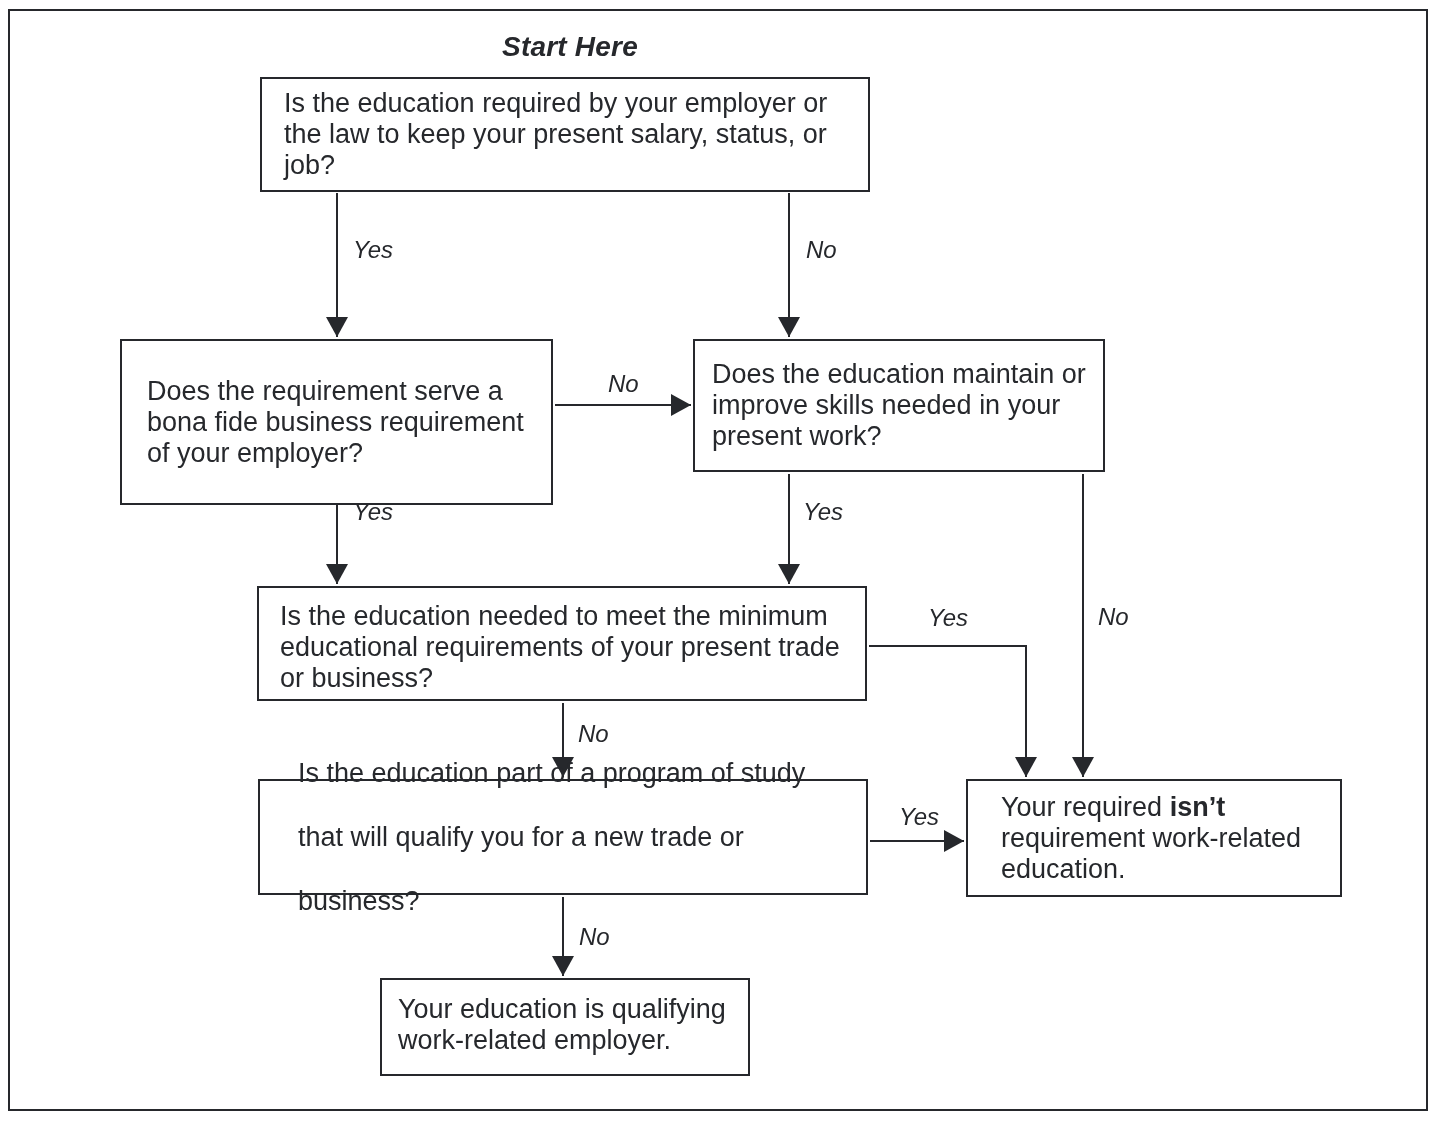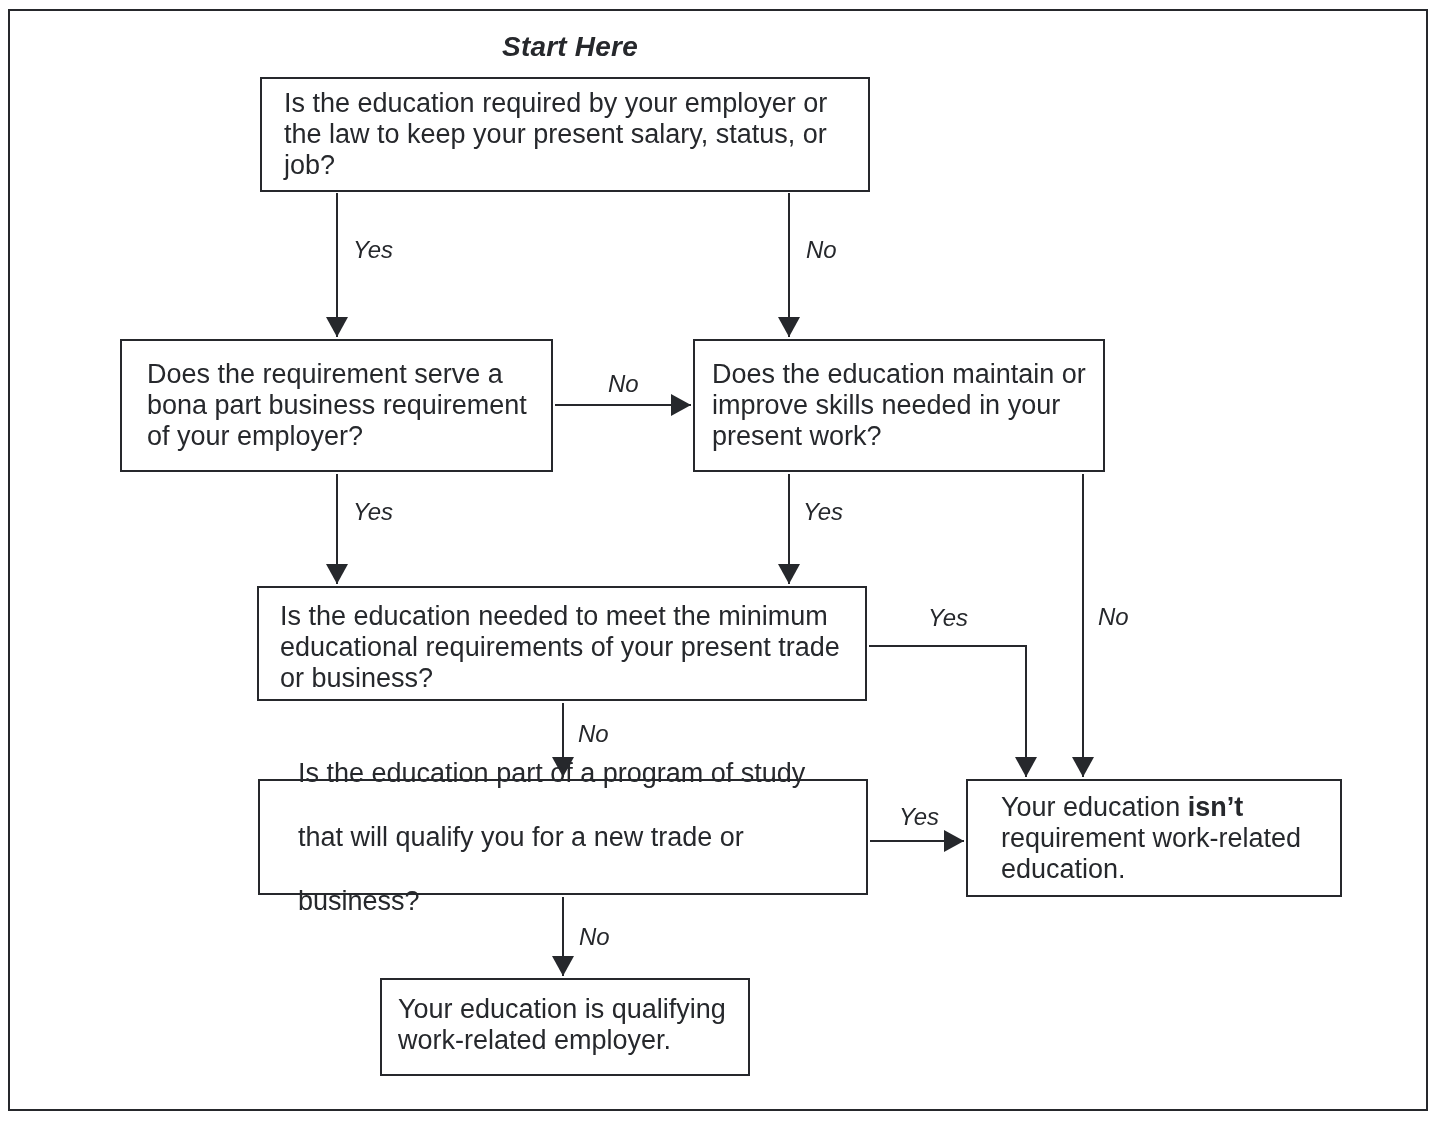--- a/index.html
+++ b/index.html
@@ -71,23 +71,23 @@
     <path d="M870,841 L964,841" marker-end="url(#arr)"></path>
     <path d="M563,897 L563,976" marker-end="url(#arr)"></path>
   </svg>
 
   <div class="node" style="left:260px;top:77px;width:610px;height:115px;padding:4px 16px 4px 22px;">
     <div class="ln">Is the education required by your employer or</div>
     <div class="ln">the law to keep your present salary, status, or</div>
     <div class="ln">job?</div>
   </div>
 
-  <div class="node" style="left:120px;top:339px;width:433px;height:133px;padding:4px 12px 4px 25px;">
+  <div class="node" style="left:120px;top:339px;width:433px;height:166px;padding:4px 12px 4px 25px;">
     <div class="ln">Does the requirement serve a</div>
-    <div class="ln">bona part business requirement</div>
+    <div class="ln">bona fide business requirement</div>
     <div class="ln">of your employer?</div>
   </div>
 
   <div class="node" style="left:693px;top:339px;width:412px;height:133px;padding:4px 25px 4px 17px;">
     <div class="ln">Does the education maintain or</div>
     <div class="ln">improve skills needed in your</div>
     <div class="ln">present work?</div>
   </div>
 
   <div class="node" style="left:257px;top:586px;width:610px;height:115px;padding:12px 10px 4px 21px;">
@@ -96,21 +96,21 @@
     <div class="ln">or business?</div>
   </div>
 
   <div class="node" style="left:258px;top:779px;width:610px;height:116px;padding:4px 10px 4px 38px;gap:33px;">
     <div class="ln">Is the education part of a program of study</div>
     <div class="ln">that will qualify you for a new trade or</div>
     <div class="ln">business?</div>
   </div>
 
   <div class="node" style="left:966px;top:779px;width:376px;height:118px;padding:4px 8px 4px 33px;">
-    <div class="ln"><span>Your education</span> <span class="b">isn’t</span></div>
+    <div class="ln"><span>Your required</span> <span class="b">isn’t</span></div>
     <div class="ln">requirement work-related</div>
     <div class="ln">education.</div>
   </div>
 
   <div class="node" style="left:380px;top:978px;width:370px;height:98px;padding:4px 6px 8px 16px;">
     <div class="ln">Your education is qualifying</div>
     <div class="ln">work-related employer.</div>
   </div>
 
   <div class="edge-label" style="left:353px;top:237px;">Yes</div>

